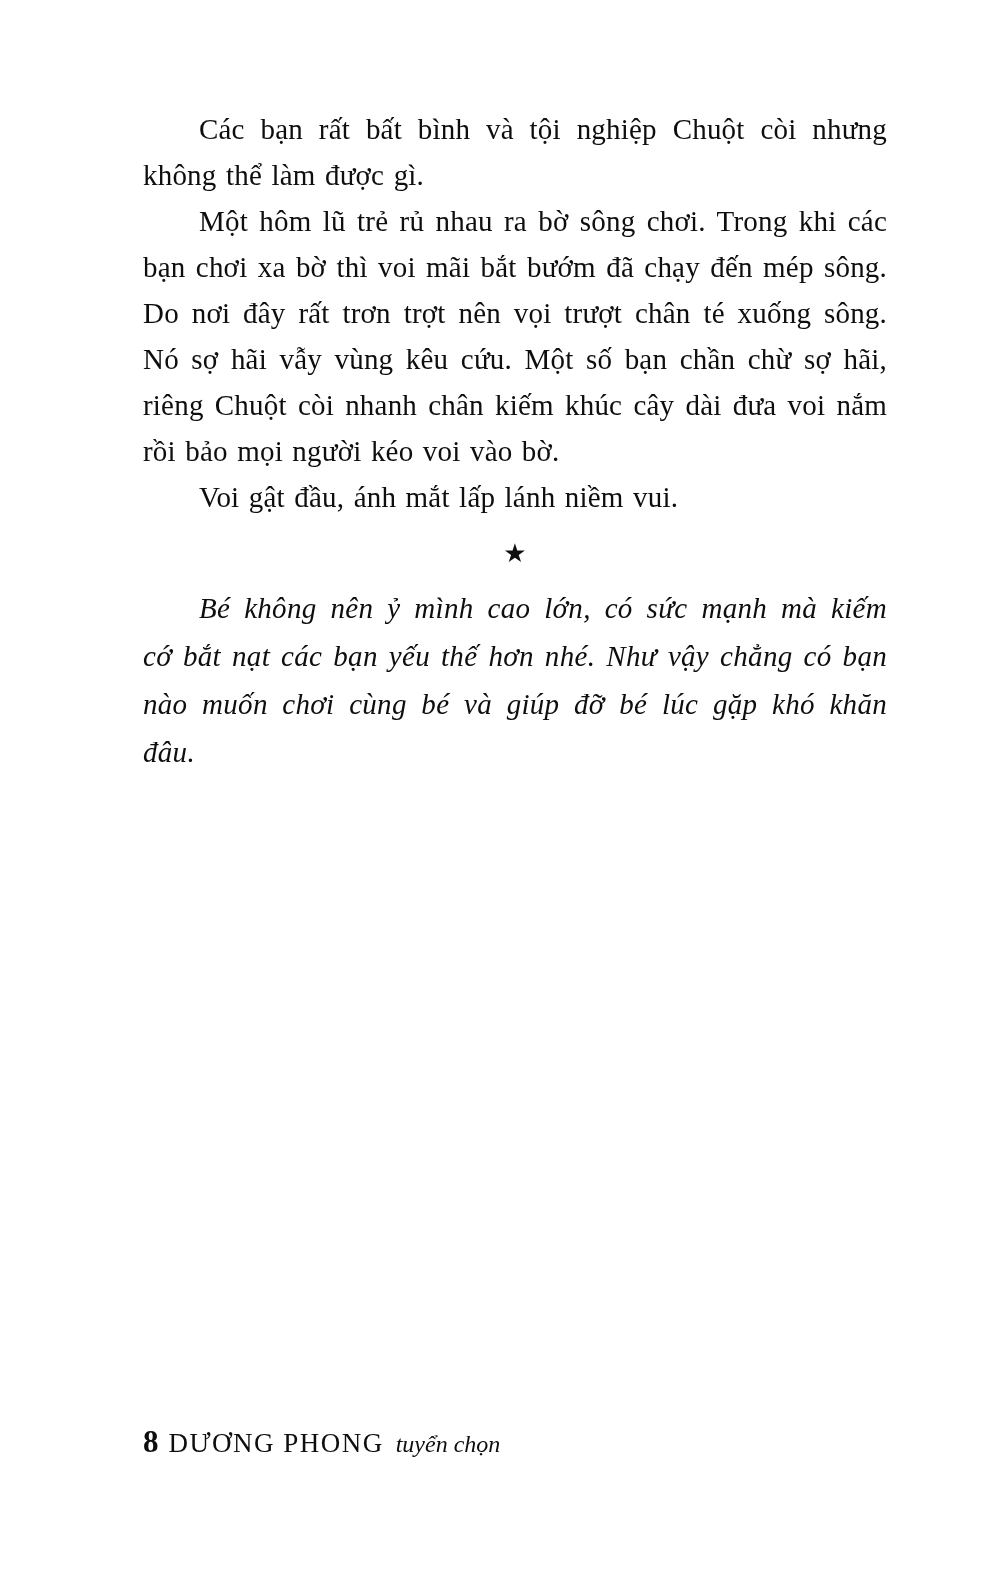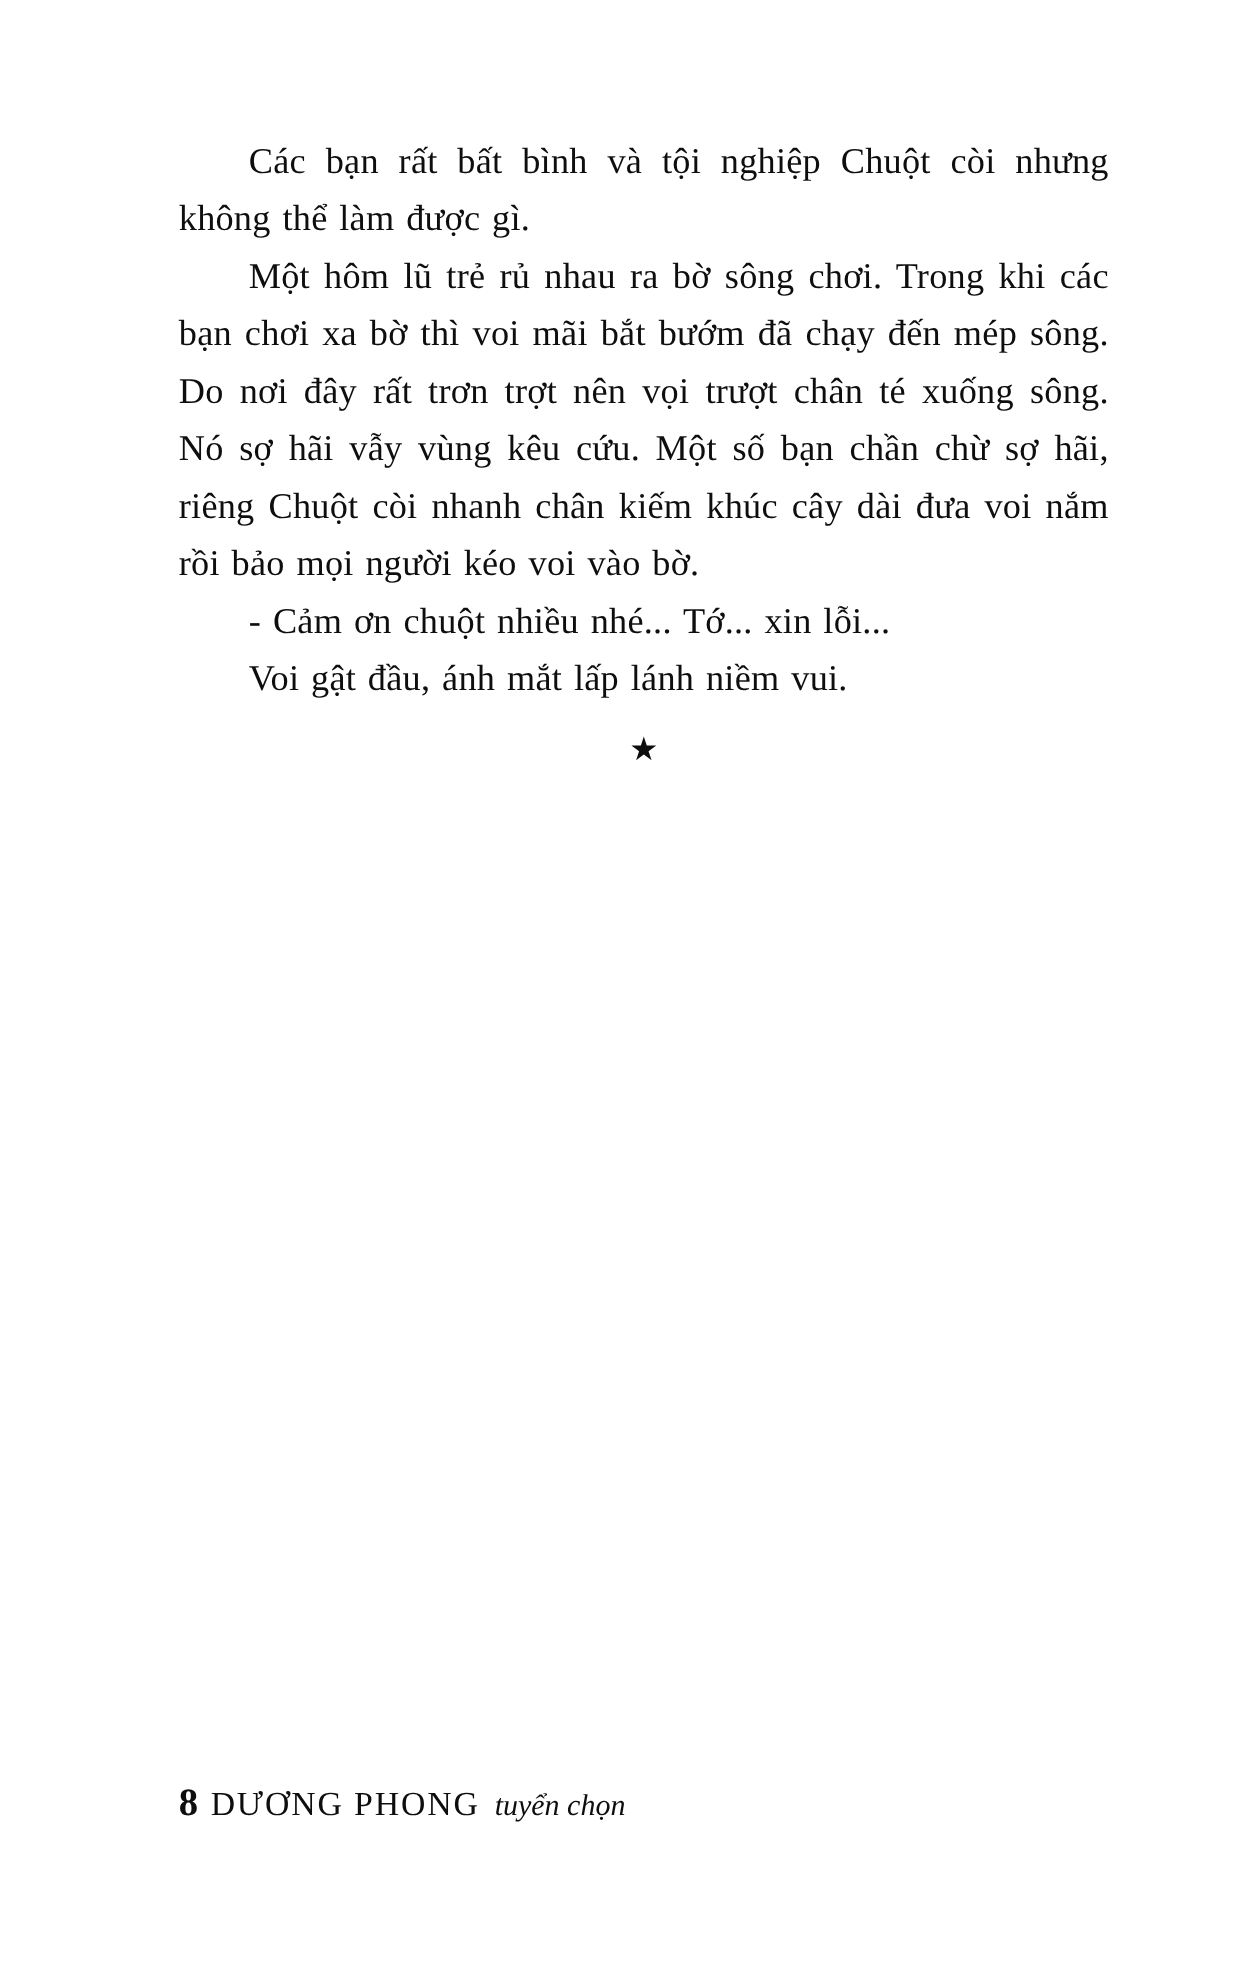--- a/index.html
+++ b/index.html
@@ -73,24 +73,24 @@
   }
 </style>
 </head>
 <body>
 
 <div class="page">
 
   <div class="text-block">
     <p class="para">Các bạn rất bất bình và tội nghiệp Chuột còi nhưng không thể làm được gì.</p>
     <p class="para">Một hôm lũ trẻ rủ nhau ra bờ sông chơi. Trong khi các bạn chơi xa bờ thì voi mãi bắt bướm đã chạy đến mép sông. Do nơi đây rất trơn trợt nên vọi trượt chân té xuống sông. Nó sợ hãi vẫy vùng kêu cứu. Một số bạn chần chừ sợ hãi, riêng Chuột còi nhanh chân kiếm khúc cây dài đưa voi nắm rồi bảo mọi người kéo voi vào bờ.</p>
-    <p class="para">- Cảm ơn chuột nhiều nhé... Tớ... xin lỗi...</p>
     <p class="para">Voi gật đầu, ánh mắt lấp lánh niềm vui.</p>
 
     <p class="separator">★</p>
 
+    <p class="moral">Bé không nên ỷ mình cao lớn, có sức mạnh mà kiếm cớ bắt nạt các bạn yếu thế hơn nhé. Như vậy chẳng có bạn nào muốn chơi cùng bé và giúp đỡ bé lúc gặp khó khăn đâu.</p>
   </div>
 
   <div class="footer">
     <span class="page-number">8</span><span class="publisher">DƯƠNG PHONG</span><span class="note">tuyển chọn</span>
   </div>
 
 </div>
 
 </body></html>

